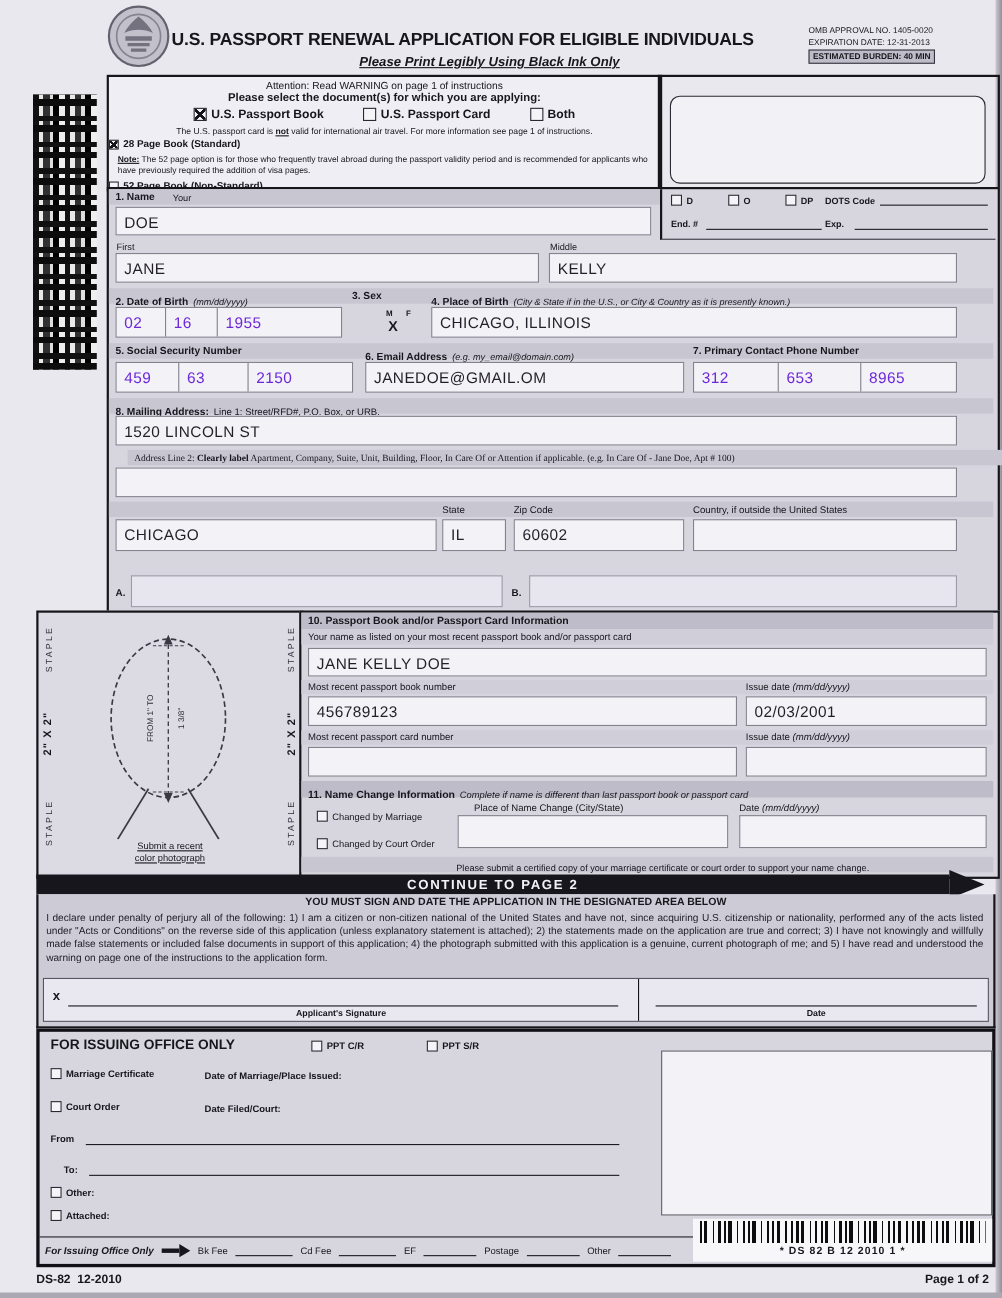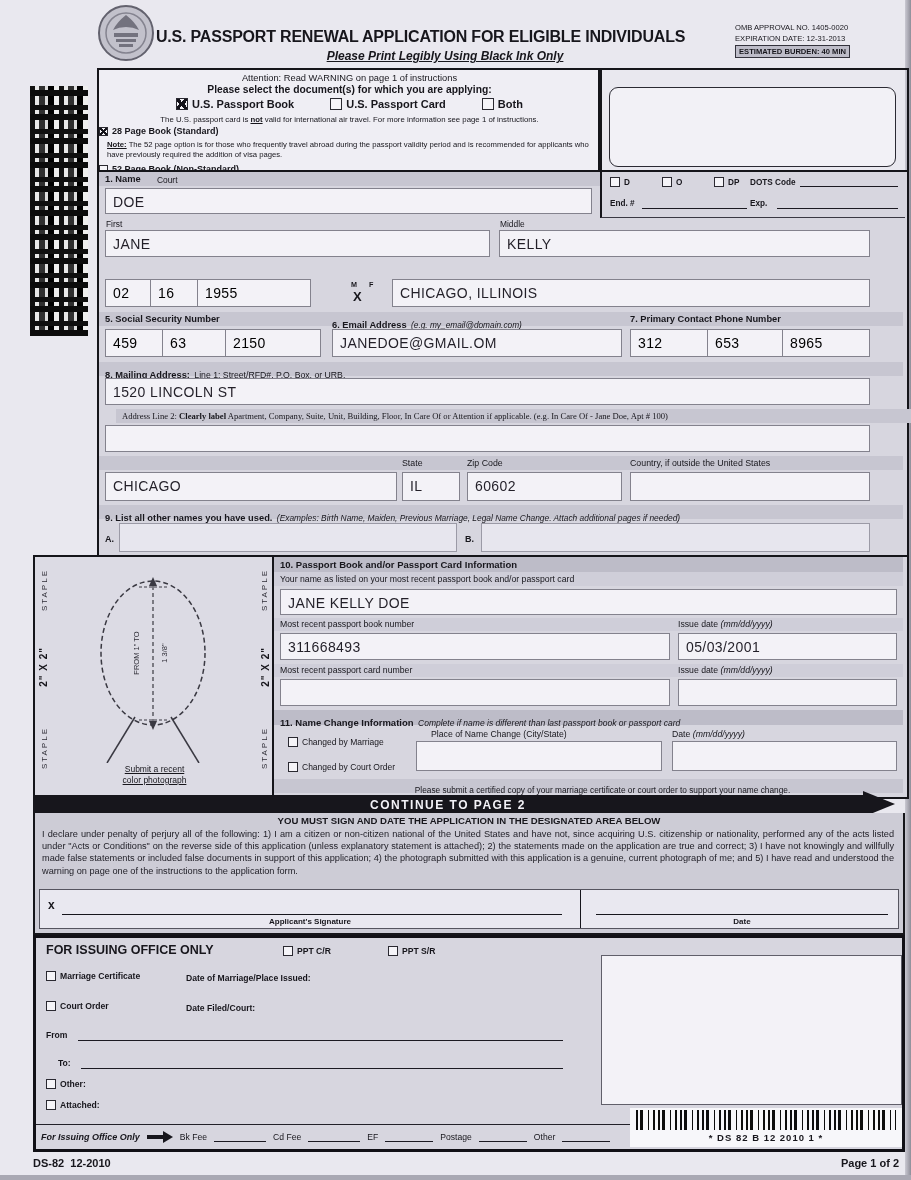--- a/index.html
+++ b/index.html
@@ -6,21 +6,21 @@
   body{background:#e9e8ef;font-family:"Liberation Sans",sans-serif;color:#17161c;}
   .page{position:relative;width:911px;height:1180px;background:#e9e8ef;overflow:hidden;}
   .abs{position:absolute;}
   .b{font-weight:bold;}
   .i{font-style:italic;}
   .bar{background:#c7c6d1;}
   .field{background:#f3f2f7;border:1px solid #83828d;box-sizing:border-box;}
   .faint{background:#e7e6ee;border:1px solid #9b9aa6;box-sizing:border-box;}
   .val{font-size:14px;letter-spacing:.4px;color:#221f28;padding:5px 0 0 7px;box-sizing:border-box;overflow:hidden;white-space:nowrap;}
   .cells{display:flex;background:#f3f2f7;border:1px solid #83828d;box-sizing:border-box;}
-  .ccell{border-right:1px solid #83828d;font-size:14px;letter-spacing:.4px;color:#000000;padding:5px 0 0 7px;box-sizing:border-box;}
+  .ccell{border-right:1px solid #83828d;font-size:14px;letter-spacing:.4px;color:#6d28d9;padding:5px 0 0 7px;box-sizing:border-box;}
   .ccell:last-child{border-right:none;}
   .cb{display:inline-block;width:10px;height:10px;border:1.5px solid #2a2931;background:#f5f4f8;flex:none;box-sizing:border-box;}
   .cb.checked{background-image:linear-gradient(45deg,transparent 40%,#14131a 40%,#14131a 60%,transparent 60%),linear-gradient(135deg,transparent 40%,#14131a 40%,#14131a 60%,transparent 60%);}
   .row{display:flex;align-items:center;gap:4px;}
   .blank{display:inline-block;border-bottom:1.2px solid #1b1a22;}
   .vtext{writing-mode:vertical-rl;transform:rotate(180deg);}
   .noise{background:
     repeating-linear-gradient(0deg,#0c0c0c 0 6px,transparent 6px 10px,#101010 10px 15px,transparent 15px 24px),
     repeating-linear-gradient(90deg,#121212 0 5px,#e9e9e9 5px 9px,#303030 9px 15px,#dddddd 15px 18px,#000 18px 24px,#eeeeee 24px 29px);}
   .barcode-lines{background:repeating-linear-gradient(90deg,#0d0d0d 0 2px,#f7f7fa 2px 4px,#0d0d0d 4px 7px,#f7f7fa 7px 12px,#0d0d0d 12px 13px,#f7f7fa 13px 17px,#0d0d0d 17px 19px,#f7f7fa 19px 22px);}
@@ -82,21 +82,21 @@
   </div>
 
   <div class="abs" style="left:598px;top:68px;width:307px;height:102px;border:2px solid #15151a;">
     <div class="abs" style="left:9px;top:17px;width:285px;height:78px;border:1.5px solid #2b2a33;border-radius:9px;background:#f2f1f6;"></div>
   </div>
 
   <div class="abs" style="left:97px;top:170px;width:808px;height:385px;border:2px solid #15151a;background:#d7d6df;">
 
     <div class="abs bar" style="left:0;top:0;width:501px;height:14px;">
       <span class="abs b" style="left:6px;top:2px;font-size:9.3px;">1. Name</span>
-      <span class="abs" style="left:58px;top:3px;font-size:8.4px;">Court</span>
+      <span class="abs" style="left:58px;top:3px;font-size:8.4px;">Your</span>
     </div>
     <div class="abs field val" style="left:6px;top:16px;width:487px;height:26px;">DOE</div>
 
     <div class="abs" style="left:501px;top:0;width:303px;height:45px;border-left:2px solid #15151a;border-bottom:1px solid #3a3943;">
       <span class="row abs" style="left:8px;top:5px;">
           <span class="cb"></span>
           <span class="b" style="font-size:8.2px;">D</span>
         </span>
       <span class="row abs" style="left:60px;top:5px;">
           <span class="cb"></span>
@@ -112,20 +112,25 @@
       <span class="abs blank" style="left:40px;top:24px;width:105px;height:12px;"></span>
       <span class="abs b" style="left:148px;top:27px;font-size:8.2px;">Exp.</span>
       <span class="abs blank" style="left:175px;top:24px;width:121px;height:12px;"></span>
     </div>
 
     <span class="abs" style="left:7px;top:47px;font-size:8.4px;">First</span>
     <span class="abs" style="left:401px;top:47px;font-size:8.4px;">Middle</span>
     <div class="abs field val" style="left:6px;top:58px;width:385px;height:27px;">JANE</div>
     <div class="abs field val" style="left:400px;top:58px;width:371px;height:27px;">KELLY</div>
 
+    <div class="abs bar" style="left:0;top:90px;width:804px;height:14px;">
+      <span class="abs" style="left:6px;top:2px;"><span class="b" style="font-size:9.3px;">2. Date of Birth</span> <span class="i" style="font-size:8.3px;">(mm/dd/yyyy)</span></span>
+      <span class="abs b" style="left:221px;top:2px;font-size:9.3px;">3. Sex</span>
+      <span class="abs" style="left:293px;top:2px;"><span class="b" style="font-size:9.3px;">4. Place of Birth</span> <span class="i" style="font-size:8.2px;">(City &amp; State if in the U.S., or City &amp; Country as it is presently known.)</span></span>
+    </div>
     <div class="abs cells" style="left:6px;top:107px;width:206px;height:28px;">
       <div class="ccell" style="width:45px;">02</div>
       <div class="ccell" style="width:47px;">16</div>
       <div class="ccell" style="flex:1;">1955</div>
     </div>
     <span class="abs b" style="left:252px;top:108px;font-size:7.2px;">M</span>
     <span class="abs b" style="left:270px;top:108px;font-size:7.2px;">F</span>
     <span class="abs b" style="left:254px;top:117px;font-size:13px;">X</span>
     <div class="abs field val" style="left:293px;top:107px;width:478px;height:28px;">CHICAGO, ILLINOIS</div>
 
@@ -160,23 +165,20 @@
       <span class="abs" style="left:6px;top:20px;font-size:8.8px;">City</span>
       <span class="abs" style="left:303px;top:2px;font-size:8.8px;">State</span>
       <span class="abs" style="left:368px;top:2px;font-size:8.8px;">Zip Code</span>
       <span class="abs" style="left:531px;top:2px;font-size:8.8px;">Country, if outside the United States</span>
     </div>
     <div class="abs field val" style="left:6px;top:300px;width:292px;height:29px;">CHICAGO</div>
     <div class="abs field val" style="left:303px;top:300px;width:58px;height:29px;">IL</div>
     <div class="abs field val" style="left:368px;top:300px;width:155px;height:29px;">60602</div>
     <div class="abs field val" style="left:531px;top:300px;width:240px;height:29px;"></div>
 
-    <div class="abs bar" style="left:0;top:333px;width:804px;height:14px;">
-      <span class="abs" style="left:6px;top:2px;white-space:nowrap;"><span class="b" style="font-size:9.3px;">9. List all other names you have used.</span> <span class="i" style="font-size:8.4px;">(Examples: Birth Name, Maiden, Previous Marriage, Legal Name Change.  Attach additional  pages if needed)</span></span>
-    </div>
     <span class="abs b" style="left:6px;top:362px;font-size:9px;">A.</span>
     <div class="abs faint val" style="left:20px;top:351px;width:338px;height:29px;"></div>
     <span class="abs b" style="left:366px;top:362px;font-size:9px;">B.</span>
     <div class="abs faint val" style="left:382px;top:351px;width:389px;height:29px;"></div>
   </div>
 
   <div class="abs" style="left:33px;top:555px;width:239px;height:240px;border:2px solid #15151a;background:#dcdbe4;">
     <div class="abs vtext" style="left:5px;top:12px;font-size:8px;letter-spacing:2px;color:#2e2d36;">STAPLE</div>
     <div class="abs vtext b" style="left:3px;top:90px;font-size:10px;letter-spacing:1px;">2" X 2"</div>
     <div class="abs vtext" style="left:5px;top:170px;font-size:8px;letter-spacing:2px;color:#2e2d36;">STAPLE</div>
@@ -206,22 +208,22 @@
       <span class="abs b" style="left:6px;top:2px;font-size:9.5px;">10. Passport Book and/or Passport Card Information</span>
     </div>
     <div class="abs" style="left:0;top:15px;width:629px;height:14px;background:#cfced9;">
       <span class="abs" style="left:6px;top:2px;font-size:8.7px;">Your name as listed on your most recent passport book and/or passport card</span>
     </div>
     <div class="abs field val" style="left:6px;top:32px;width:617px;height:26px;">JANE KELLY DOE</div>
     <div class="abs" style="left:0;top:61px;width:629px;height:13px;background:#cfced9;">
       <span class="abs" style="left:6px;top:1px;font-size:8.7px;">Most recent passport book number</span>
       <span class="abs" style="left:404px;top:1px;font-size:8.7px;"><span>Issue date</span> <span class="i">(mm/dd/yyyy)</span></span>
     </div>
-    <div class="abs field val" style="left:6px;top:76px;width:390px;height:27px;">311668493</div>
-    <div class="abs field val" style="left:404px;top:76px;width:219px;height:27px;">05/03/2001</div>
+    <div class="abs field val" style="left:6px;top:76px;width:390px;height:27px;">456789123</div>
+    <div class="abs field val" style="left:404px;top:76px;width:219px;height:27px;">02/03/2001</div>
     <div class="abs" style="left:0;top:107px;width:629px;height:13px;background:#cfced9;">
       <span class="abs" style="left:6px;top:1px;font-size:8.7px;">Most recent passport card number</span>
       <span class="abs" style="left:404px;top:1px;font-size:8.7px;"><span>Issue date</span> <span class="i">(mm/dd/yyyy)</span></span>
     </div>
     <div class="abs field val" style="left:6px;top:122px;width:390px;height:27px;"></div>
     <div class="abs field val" style="left:404px;top:122px;width:219px;height:27px;"></div>
 
     <div class="abs" style="left:0;top:153px;width:629px;height:15px;background:#bdbcc8;">
       <span class="abs" style="left:6px;top:2px;white-space:nowrap;"><span class="b" style="font-size:9.5px;">11. Name Change Information</span> <span class="i" style="font-size:8.5px;">Complete if name is different than last passport book or passport card</span></span>
     </div>

